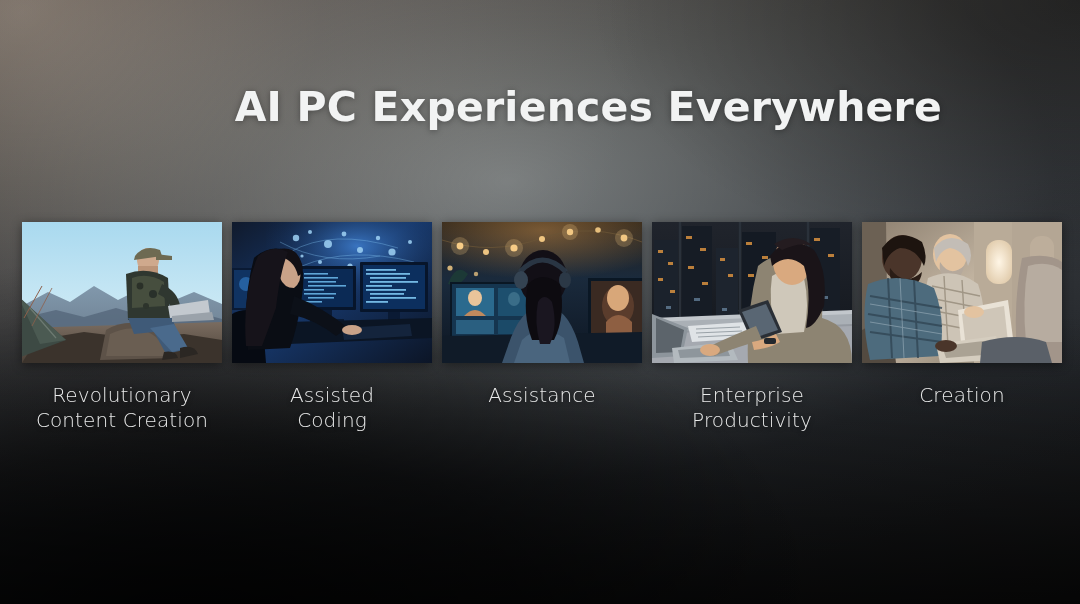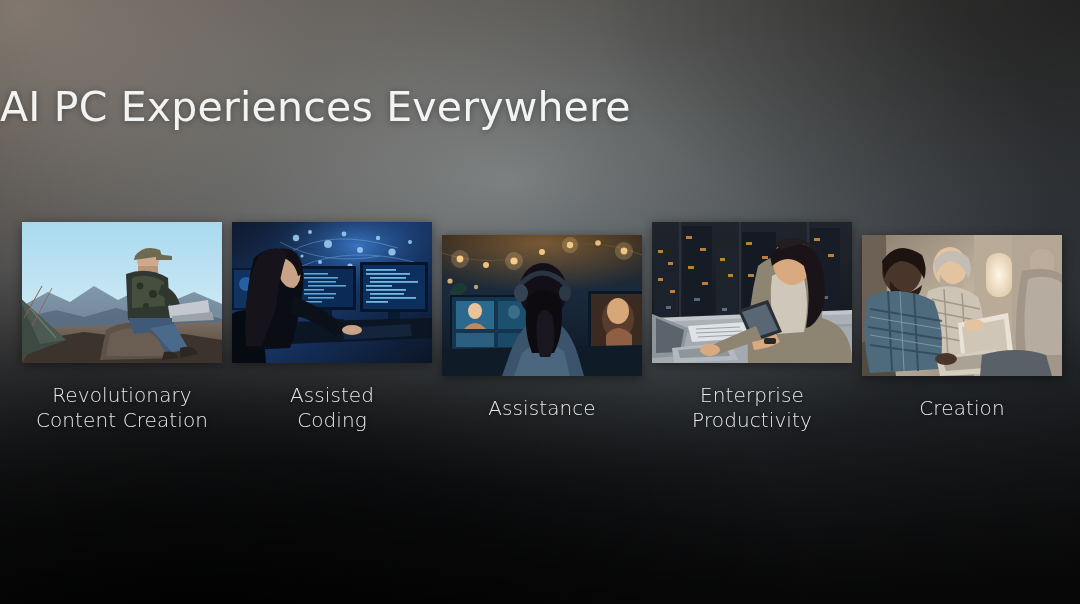--- a/index.html
+++ b/index.html
@@ -30,37 +30,37 @@
       radial-gradient(ellipse 900px 560px at 18% 108%, rgba(0,0,0,0.88) 0%, rgba(0,0,0,0.55) 38%, rgba(0,0,0,0) 72%),
       radial-gradient(ellipse 700px 400px at 100% 0%, rgba(0,0,0,0.42) 0%, rgba(0,0,0,0) 70%),
       linear-gradient(to bottom, rgba(0,0,0,0) 52%, rgba(0,0,0,0.45) 82%, rgba(0,0,0,0.70) 100%);
   }
 
   #title {
     position: absolute;
     top: 83px;
     left: 0;
     width: 942px;
-    text-align: left;
+    text-align: right;
     color: #f2f3f3;
     font-size: 41px;
-    font-weight: 400;
+    font-weight: 700;
     letter-spacing: 0.2px;
     white-space: nowrap;
     text-shadow: 0 1px 6px rgba(0,0,0,0.35);
   }
 
   #cards {
     position: absolute;
     top: 222px;
     left: 22px;
     width: 1040px;
     display: flex;
     justify-content: space-between;
-    align-items: center;
+    align-items: flex-start;
   }
   .card {
     width: 200px;
   }
   .thumb {
     position: relative;
     width: 200px;
     height: 141px;
     overflow: hidden;
     background: #10131a;

